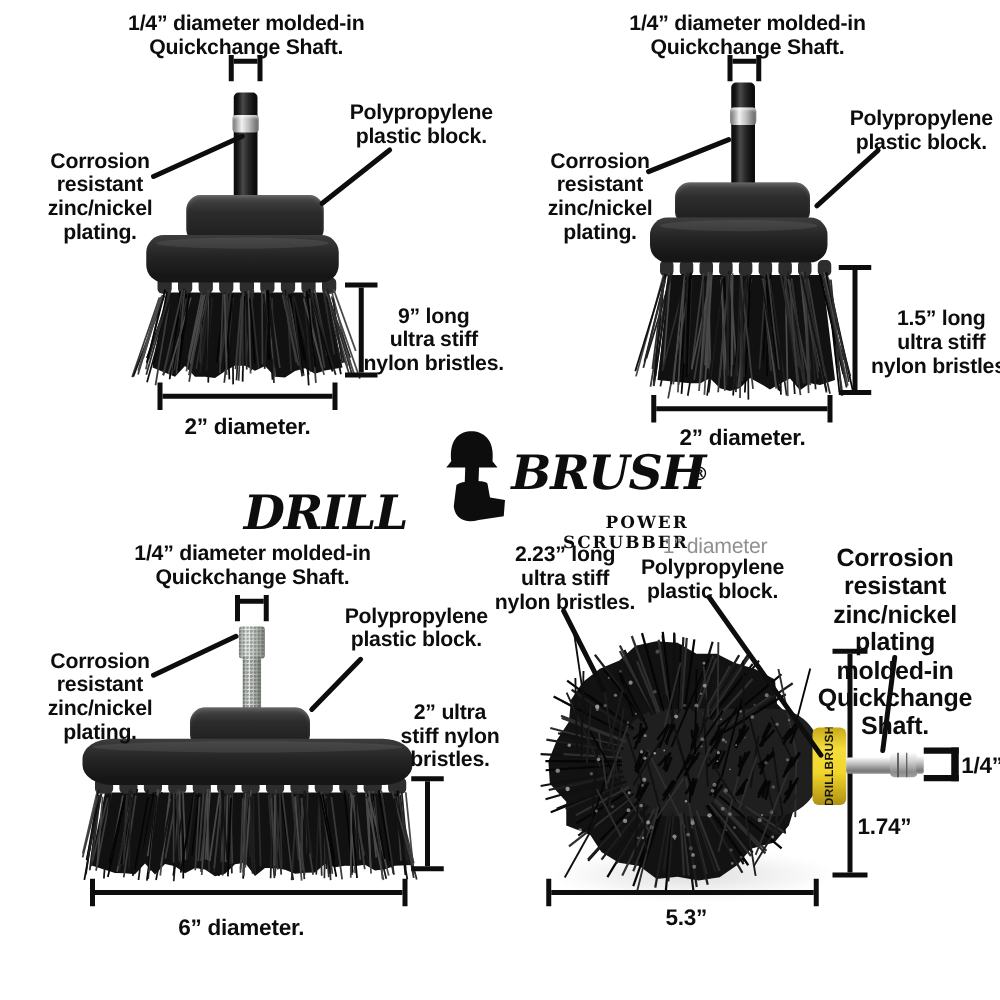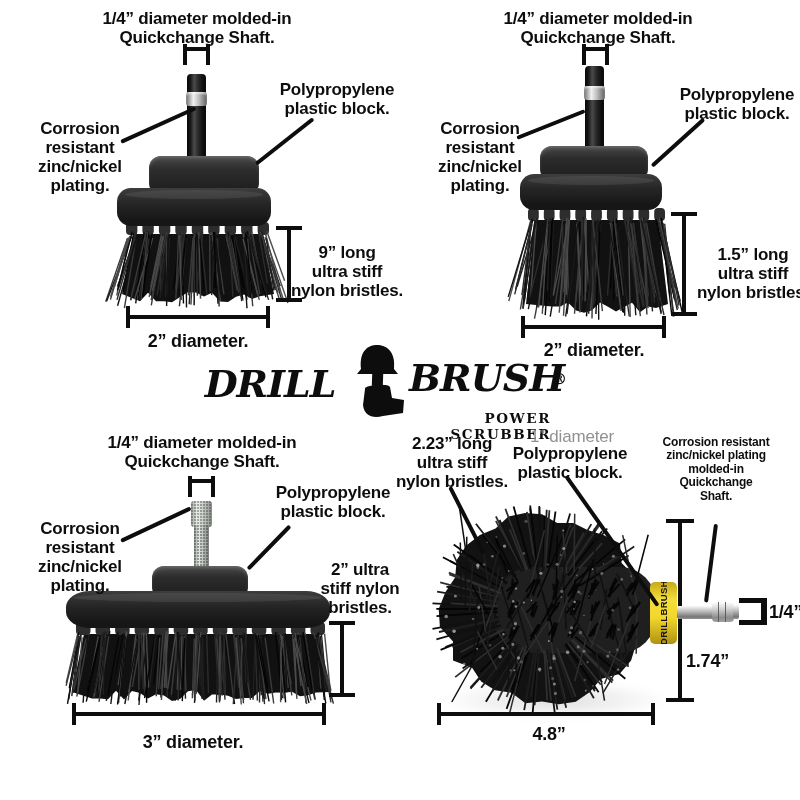--- a/index.html
+++ b/index.html
@@ -351,21 +351,21 @@
 plastic block.</div>
     <div class="dimv" style="left:671px;top:212px;width:26px;height:104px"></div>
     <div class="lbl" style="left:690px;top:245px;width:126px">1.5” long
 ultra stiff
 nylon bristles.</div>
     <div class="dimh" style="left:521px;top:316px;width:145px;height:22px"></div>
     <div class="lbl dimtxt" style="left:524px;top:340px;width:140px">2” diameter.</div>
   </section>
 
   <section>
-    <div class="logo-word" style="left:195px;top:361px;width:150px;text-align:center">DRILL</div>
+    <div class="logo-word" style="left:195px;top:387px;width:150px;text-align:left">DRILL</div>
     <svg width="58" height="84" viewBox="0 0 58 84" style="position:absolute;left:349px;top:342px;z-index:7">
       <path fill="#0d0d0d" d="M12 27 C10 8 20 3 28 3 C37 3 47 9 45 27 L49 32 L8 32 Z"></path>
       <rect fill="#0d0d0d" x="23" y="31" width="11" height="13" transform="rotate(2 28 38)"></rect>
       <path fill="#0d0d0d" d="M16 47 C15 43 39 41 41 45 L43 56 L55 58 L54 71 L34 74 C23 77 15 73 14 63 Z"></path>
     </svg>
     <div class="logo-word" style="left:409px;top:355px">BRUSH</div>
     <div class="logo-reg" style="left:552px;top:370px">®</div>
     <div class="logo-tag" style="left:405px;top:410px;width:146px">POWER SCRUBBER</div>
   </section>
 
@@ -568,31 +568,31 @@
 resistant
 zinc/nickel
 plating.</div>
     <div class="lbl" style="left:258px;top:483px;width:150px">Polypropylene
 plastic block.</div>
     <div class="lbl" style="left:305px;top:560px;width:110px">2” ultra
 stiff nylon
 bristles.</div>
     <div class="dimv" style="left:329px;top:621px;width:26px;height:76px"></div>
     <div class="dimh" style="left:72px;top:703px;width:254px;height:22px"></div>
-    <div class="lbl dimtxt" style="left:123px;top:732px;width:140px">3” diameter.</div>
+    <div class="lbl dimtxt" style="left:123px;top:732px;width:140px">6” diameter.</div>
   </section>
 
   <section>
     <div class="lbl" style="left:392px;top:434px;width:120px">2.23” long
 ultra stiff
 nylon bristles.</div>
     <div class="lbl gray" style="left:502px;top:427px;width:140px">1” diameter</div>
     <div class="lbl" style="left:500px;top:444px;width:140px">Polypropylene
 plastic block.</div>
-    <div class="lbl" style="left:634px;top:436px;width:164px;font-size:12px">Corrosion resistant
+    <div class="lbl" style="left:634px;top:436px;width:164px;font-size:20px">Corrosion resistant
 zinc/nickel plating
 molded-in
 Quickchange
 Shaft.</div>
     <div class="shadow" style="left:440px;top:680px;width:230px;height:40px"></div>
     <div class="yellow-band" style="left:650px;top:582px;width:27px;height:62px">
       <div class="vtext">DRILLBRUSH®</div>
     </div>
     <svg class="bristles" width="250" height="210" style="left:430px;top:503px">
         <path d="M207.6 106.0 L206.9 122.7 L206.3 140.3 L201.1 157.4 L189.5 171.0 L170.8 176.0 L159.9 189.0 L145.7 198.7 L128.8 201.3 L112.0 198.4 L95.4 200.2 L81.5 189.8 L65.1 187.2 L51.1 178.6 L42.1 164.7 L23.0 157.4 L23.0 138.4 L9.9 124.0 L8.7 106.0 L15.5 89.0 L25.1 74.4 L26.8 56.8 L36.3 42.5 L49.9 32.0 L65.5 25.4 L78.4 13.6 L95.1 10.0 L112.0 11.2 L127.2 20.0 L143.3 20.0 L157.6 27.1 L174.0 32.2 L190.0 40.6 L191.6 60.0 L204.0 72.5 L208.2 89.0 Z" fill="#121212"></path>
@@ -931,16 +931,16 @@
     <div class="rod" style="left:677px;top:606px;width:38px;height:13px"></div>
     <div class="hexnut" style="left:712px;top:602px;width:22px;height:20px"></div>
     <div class="rod" style="left:733px;top:605px;width:6px;height:14px"></div>
     <div class="qbracket" style="left:739px;top:598px;width:28px;height:27px"></div>
     <div class="lbl dimtxt" style="left:769px;top:602px;width:34px;text-align:left">1/4”</div>
     <div class="lbl dimtxt" style="left:686px;top:651px;width:60px;text-align:left">1.74”</div>
     <div class="callout" style="left:450px;top:485px;width:75px;transform:rotate(63.1deg)"></div>
     <div class="callout" style="left:566px;top:474px;width:159px;transform:rotate(54.7deg)"></div>
     <div class="callout" style="left:716px;top:522px;width:79px;transform:rotate(97.3deg)"></div>
     <div class="dimh" style="left:437px;top:703px;width:218px;height:22px"></div>
-    <div class="lbl dimtxt" style="left:509px;top:724px;width:80px">4.8”</div>
+    <div class="lbl dimtxt" style="left:509px;top:724px;width:80px">5.3”</div>
   </section>
 
 </div>
 
 </body></html>

